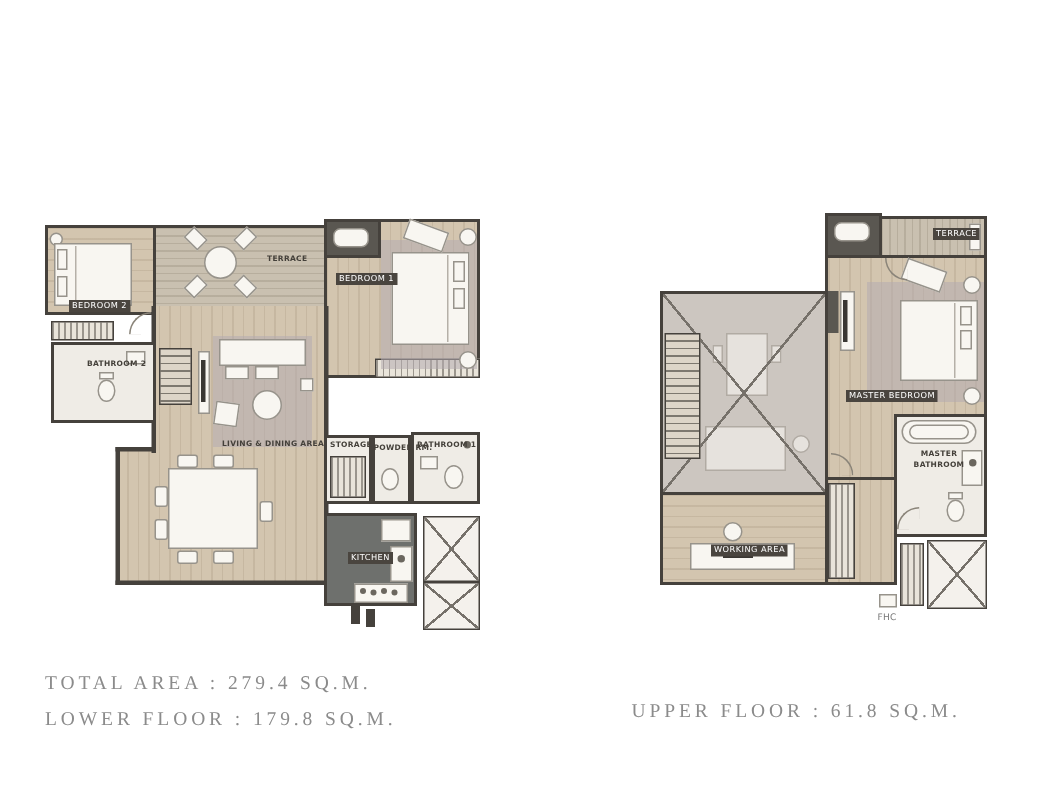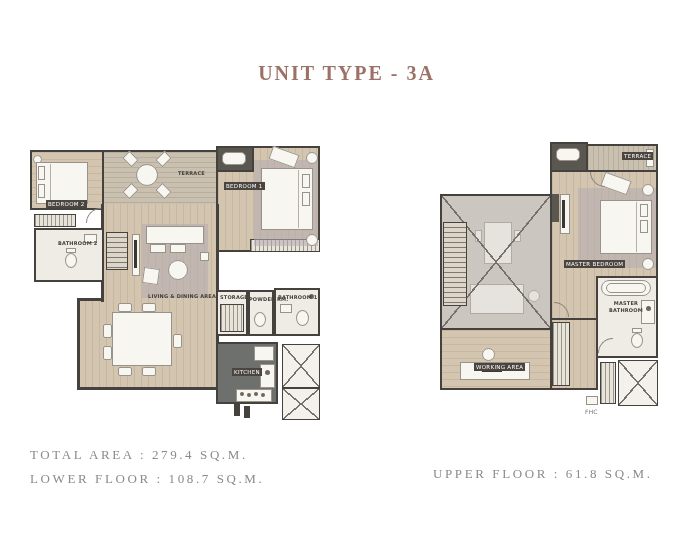--- a/index.html
+++ b/index.html
@@ -40,21 +40,20 @@
         text-align:center;width:40px;letter-spacing:.2px;z-index:6;}
   .arc{position:absolute;border:0 solid #8a8479;box-sizing:border-box;z-index:4;}
   .tvbar{position:absolute;background:#3a3733;}
   .dot{position:absolute;background:#6b675f;border-radius:50%;}
 </style>
 </head>
 <body>
 
 <div class="screen">
 
-  <div class="title">UNIT TYPE - 3A</div>
 
   <div class="plan" style="left:30px;top:144px;width:292px;height:292px;">
 
     <div class="room wood-h" style="left:0;top:6px;width:74px;height:60px;"></div>
     <div class="room deck" style="left:72px;top:6px;width:116px;height:56px;"></div>
     <div class="room wood-v" style="left:186px;top:2px;width:104px;height:106px;"></div>
     <div class="room darkbox" style="left:186px;top:2px;width:38px;height:26px;"></div>
     <div class="furn" style="left:192px;top:8px;width:24px;height:13px;border-radius:5px;"></div>
 
     <div style="position:absolute;left:48px;top:60px;width:140px;height:186px;
@@ -202,16 +201,16 @@
     <div class="dot" style="left:208px;top:168px;width:5px;height:5px;"></div>
     <div class="furn" style="left:194px;top:190px;width:10px;height:5px;"></div>
     <div class="furn round" style="left:193px;top:195px;width:12px;height:15px;"></div>
     <div class="arc" style="left:160px;top:200px;width:15px;height:15px;border-left-width:1px;border-top-width:1px;border-radius:100% 0 0 0;"></div>
 
     <div class="furn" style="left:148px;top:258px;width:12px;height:9px;"></div>
     <div class="lbl" style="left:147px;top:270px;color:#777;font-size:6px;font-weight:400;">FHC</div>
   </div>
 
   <div class="sumline" style="left:30px;top:447px;">TOTAL AREA : 279.4 SQ.M.</div>
-  <div class="sumline" style="left:30px;top:471px;">LOWER FLOOR : 108.7 SQ.M.</div>
-  <div class="sumline" style="left:433px;top:466px;font-family:Liberation Serif, serif;">UPPER FLOOR : 61.8 SQ.M.</div>
+  <div class="sumline" style="left:30px;top:471px;">LOWER FLOOR : 179.8 SQ.M.</div>
+  <div class="sumline" style="left:421px;top:466px;font-family:Liberation Serif, serif;">UPPER FLOOR : 61.8 SQ.M.</div>
 
 </div>
 
 </body></html>

